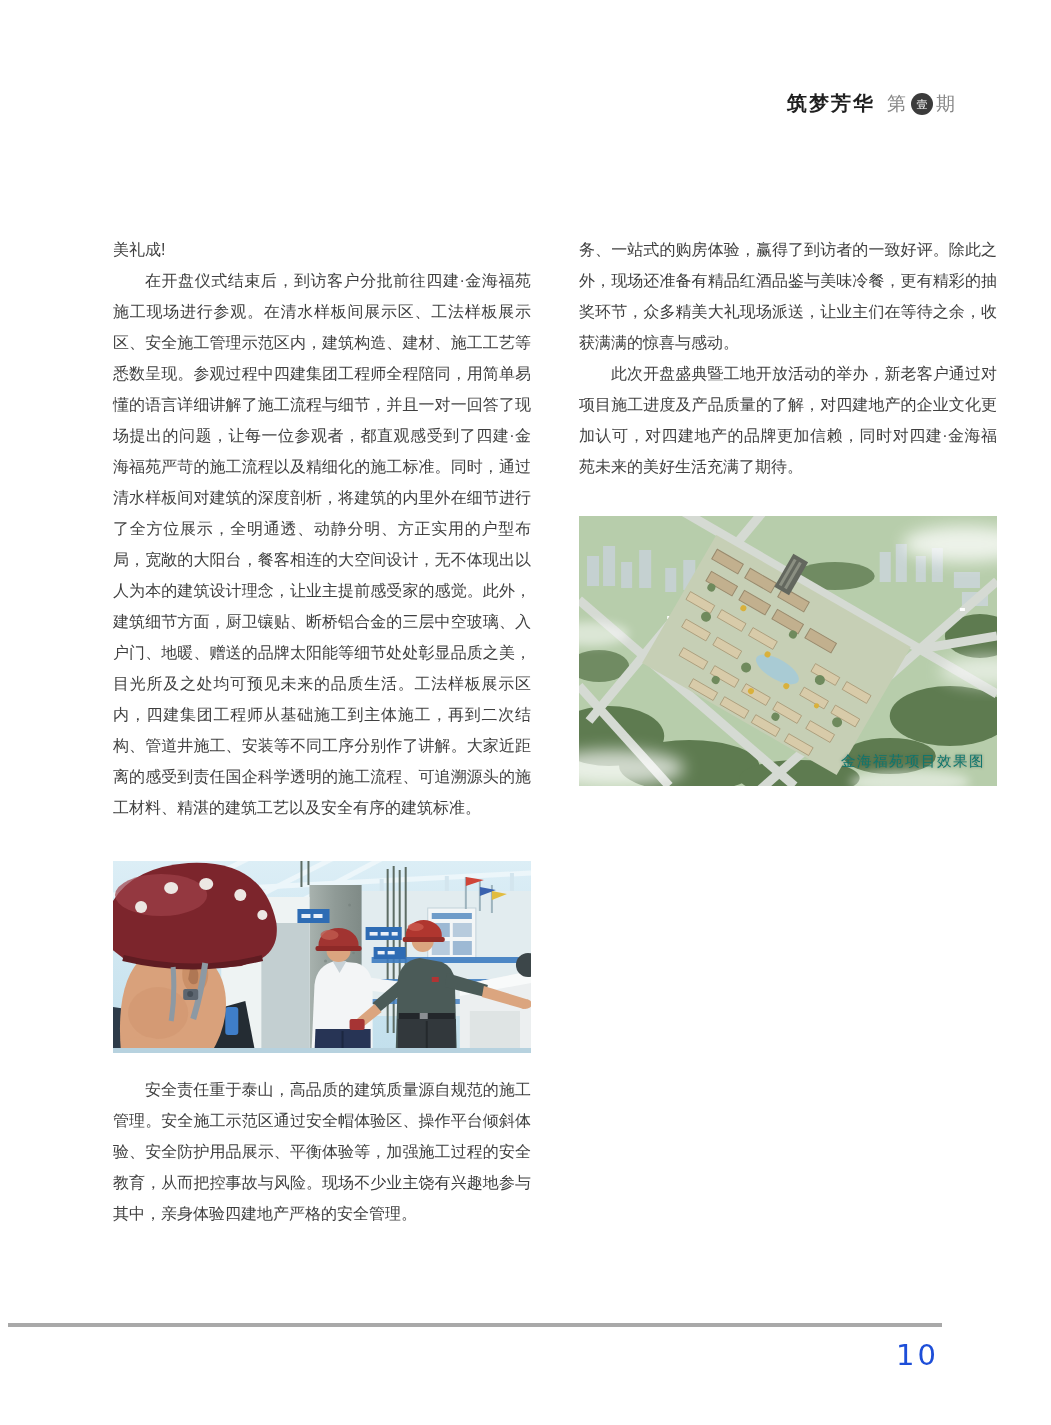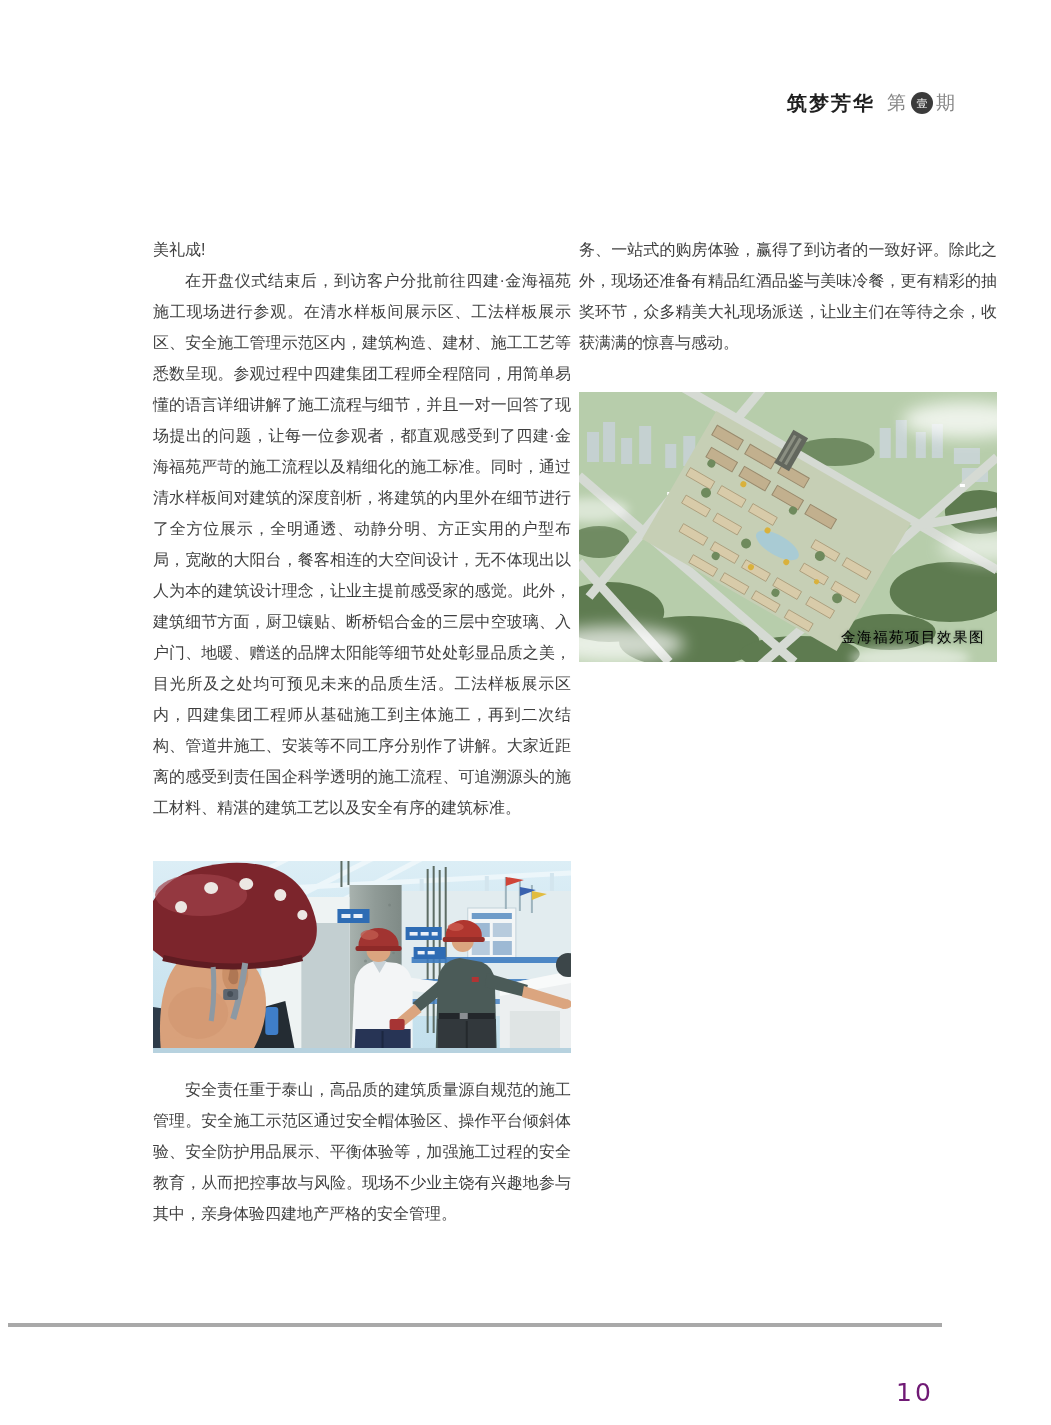--- a/index.html
+++ b/index.html
@@ -7,71 +7,70 @@
     position:relative;
     width:1051px;height:1425px;
     margin:0 auto;
     background:#ffffff;
     font-family:"Liberation Sans","DejaVu Sans",sans-serif;
     overflow:hidden;
   }
   
   .hdr{
     position:absolute;top:90px;right:94px;
-    display:flex;align-items:flex-start;gap:12px;
+    display:flex;align-items:flex-end;gap:12px;
     white-space:nowrap;
   }
   .hdr .mag-title{
     font-size:20px;font-weight:bold;color:#1f1f1f;letter-spacing:2px;
   }
   .hdr .issue{
     font-size:19px;color:#868686;letter-spacing:2px;
     display:flex;align-items:center;gap:3px;
   }
   .seal{
     display:inline-block;width:22px;height:22px;border-radius:50%;
     background:#3b3b3b;color:#ffffff;font-size:11px;line-height:22px;
     text-align:center;letter-spacing:0;
   }
   
   .col{
     position:absolute;top:234px;width:418px;
     font-size:16px;line-height:31px;color:#3f3f3f;
     text-align:justify;
   }
-  .col-left{left:113px;margin-left:40px;}
+  .col-left{left:113px;}
   .col-right{left:579px;}
   .col p{margin:0;padding:0;}
   .indent{text-indent:2em;}
   
   figure{margin:0;padding:0;}
   .fig-photo{
     width:418px;height:192px;margin:38px 0 21px 0;
     overflow:hidden;
   }
   .fig-aerial{
     position:relative;width:418px;height:270px;margin:34px 0 0 0;
     overflow:hidden;
   }
   .fig-aerial .caption{
     position:absolute;right:12px;bottom:9px;
-    color:#000000;font-size:14.5px;letter-spacing:1.5px;
+    color:#0f766e;font-size:14.5px;letter-spacing:1.5px;
     text-shadow:0 0 3px rgba(60,80,60,.55);
   }
   svg{display:block;}
   
   .footer-rule{
     position:absolute;left:8px;top:1323px;width:934px;height:4px;
     background:#a9a9a9;
   }
   .page-num{
     position:absolute;left:896px;top:1338px;
-    font-size:25px;color:#701a75;letter-spacing:3px;
+    font-size:29px;color:#1d4ed8;letter-spacing:3px;
     font-family:"DejaVu Sans","Liberation Sans",sans-serif;
-    margin-top:40px;
   }
 </style>
 </head>
 <body>
 
 <div class="page">
 
   <div class="hdr">
     <span class="mag-title">筑梦芳华</span>
     <span class="issue">
@@ -243,20 +242,21 @@
         </g>
         <rect y="187" width="417" height="5" fill="#b7d2df"></rect>
       </svg>
     </figure>
 
     <p class="indent">安全责任重于泰山，高品质的建筑质量源自规范的施工管理。安全施工示范区通过安全帽体验区、操作平台倾斜体验、安全防护用品展示、平衡体验等，加强施工过程的安全教育，从而把控事故与风险。现场不少业主饶有兴趣地参与其中，亲身体验四建地产严格的安全管理。</p>
   </div>
 
   <div class="col col-right">
     <p>务、一站式的购房体验，赢得了到访者的一致好评。除此之外，现场还准备有精品红酒品鉴与美味冷餐，更有精彩的抽奖环节，众多精美大礼现场派送，让业主们在等待之余，收获满满的惊喜与感动。</p>
+    <p class="indent">此次开盘盛典暨工地开放活动的举办，新老客户通过对项目施工进度及产品质量的了解，对四建地产的企业文化更加认可，对四建地产的品牌更加信赖，同时对四建·金海福苑未来的美好生活充满了期待。</p>
 
     <figure class="fig-aerial">
       <svg width="418" height="270" viewBox="0 0 417 270" preserveAspectRatio="none">
         <defs>
           <filter id="blur8" x="-50%" y="-50%" width="200%" height="200%">
               <feGaussianBlur stdDeviation="8"></feGaussianBlur>
             </filter>
           <filter id="blur5" x="-50%" y="-50%" width="200%" height="200%">
               <feGaussianBlur stdDeviation="5"></feGaussianBlur>
             </filter>

